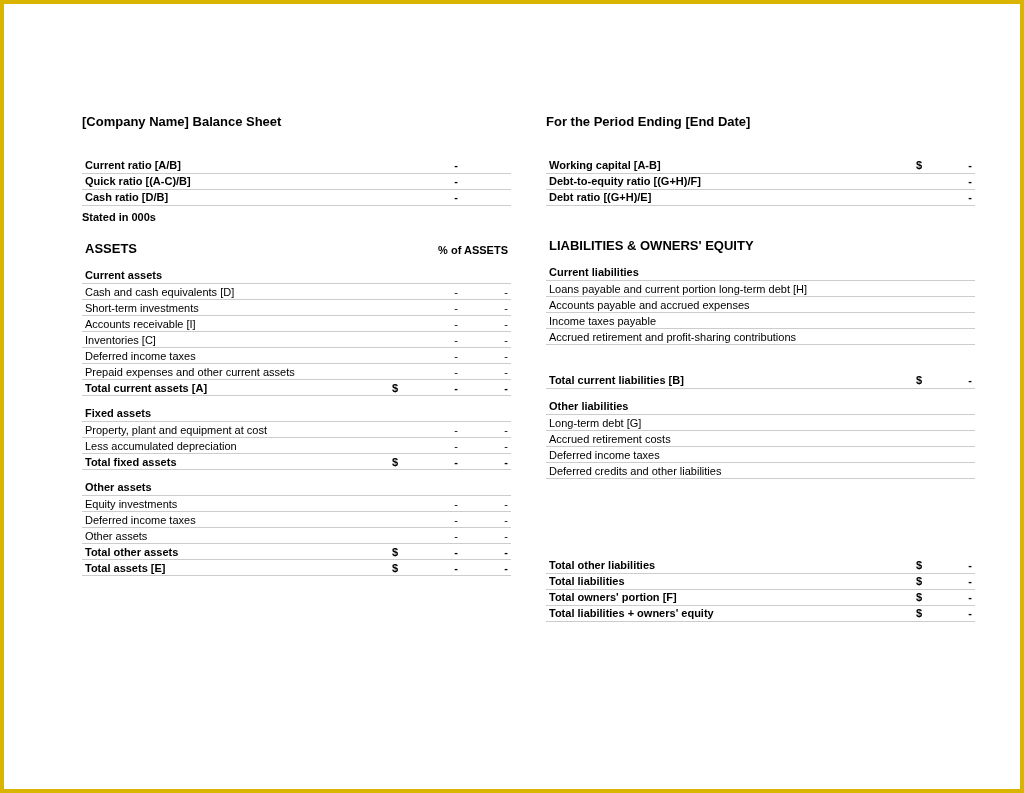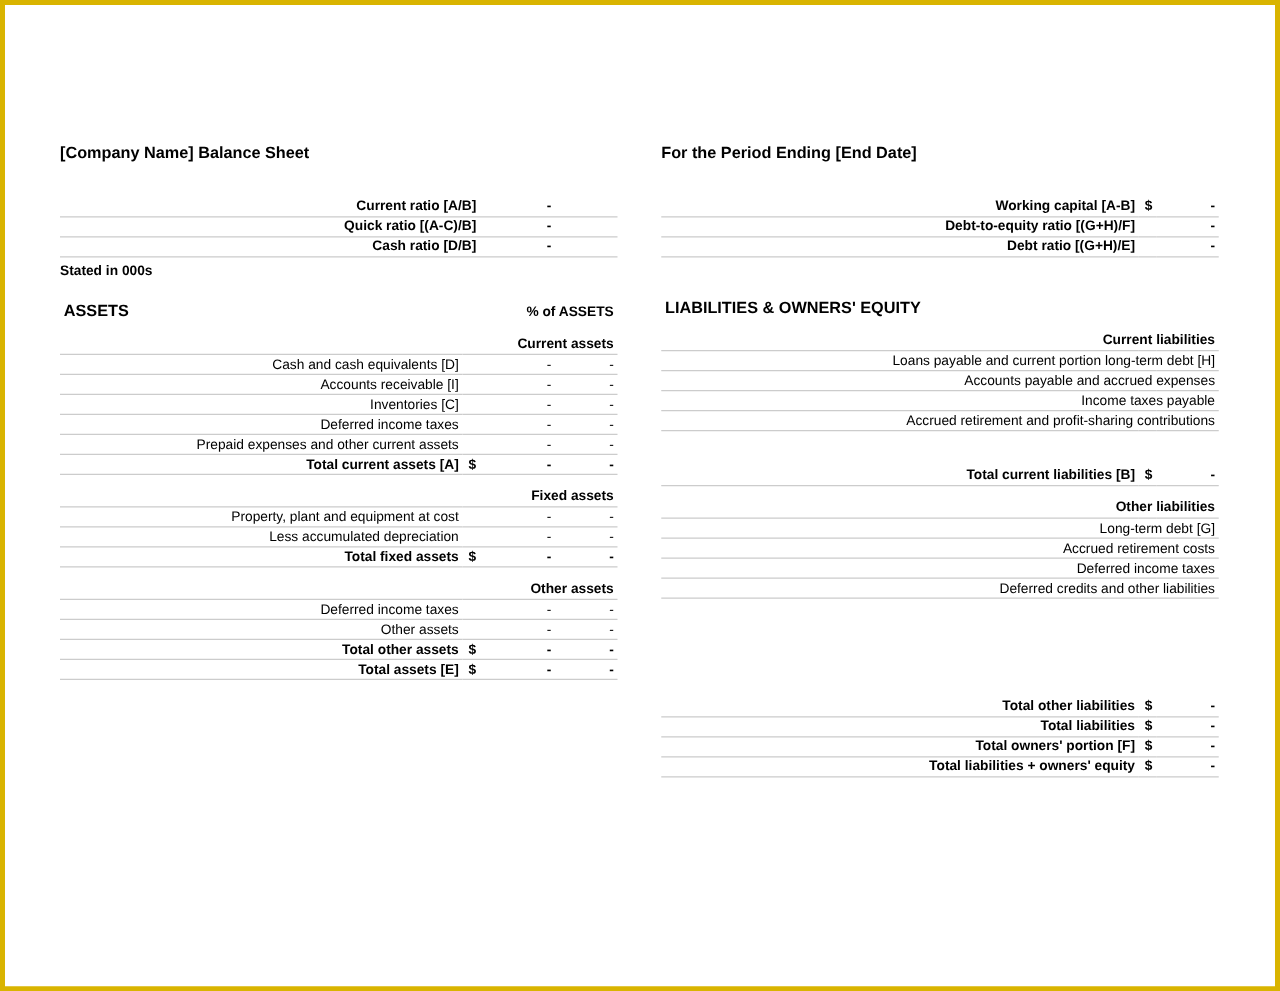--- a/index.html
+++ b/index.html
@@ -10,21 +10,21 @@
     color: #000;
   }
   .frame {
     width: 1024px;
     height: 793px;
     border: 4px solid #d9b400;
     background: #fff;
     position: relative;
   }
   .page {
-    padding: 110px 45px 0 44px;
+    padding: 110px 45px 0 78px;
   }
   .columns {
     display: flex;
     gap: 35px;
   }
   .col {
     flex: 1;
     min-width: 0;
   }
   .title-row {
@@ -37,21 +37,21 @@
   table {
     width: 100%;
     border-collapse: collapse;
   }
   td {
     border-bottom: 1px solid #ccc;
     padding: 1.5px 3px;
     vertical-align: middle;
     height: 16px;
   }
-  .label { text-align: right; }
+  .label { text-align: left; }
   .val { text-align: right; width: 60px; }
   .vallast { text-align: right; width: 50px; }
   .valcur { text-align: right; width: 14px; font-weight: bold; }
   .bold td, td.bold { font-weight: bold; }
   .section-head {
     font-weight: bold;
     font-size: 13px;
     padding-top: 18px;
     padding-bottom: 2px;
   }
@@ -120,20 +120,26 @@
           <tr class="sub-head">
                 <td class="label" colspan="4">Current assets</td>
               </tr>
           <tr>
                 <td class="label">Cash and cash equivalents  [D]</td>
                 <td class="valcur"></td>
                 <td class="val">-</td>
                 <td class="vallast">-</td>
               </tr>
           <tr>
+                <td class="label">Short-term investments</td>
+                <td class="valcur"></td>
+                <td class="val">-</td>
+                <td class="vallast">-</td>
+              </tr>
+          <tr>
                 <td class="label">Accounts receivable  [I]</td>
                 <td class="valcur"></td>
                 <td class="val">-</td>
                 <td class="vallast">-</td>
               </tr>
           <tr>
                 <td class="label">Inventories  [C]</td>
                 <td class="valcur"></td>
                 <td class="val">-</td>
                 <td class="vallast">-</td>
@@ -180,20 +186,26 @@
                 <td class="valcur">$</td>
                 <td class="val">-</td>
                 <td class="vallast">-</td>
               </tr>
 
           <tr class="spacer-sm">
                 <td colspan="4"></td>
               </tr>
           <tr class="sub-head">
                 <td class="label" colspan="4">Other assets</td>
+              </tr>
+          <tr>
+                <td class="label">Equity investments</td>
+                <td class="valcur"></td>
+                <td class="val">-</td>
+                <td class="vallast">-</td>
               </tr>
           <tr>
                 <td class="label">Deferred income taxes</td>
                 <td class="valcur"></td>
                 <td class="val">-</td>
                 <td class="vallast">-</td>
               </tr>
           <tr>
                 <td class="label">Other assets</td>
                 <td class="valcur"></td>

